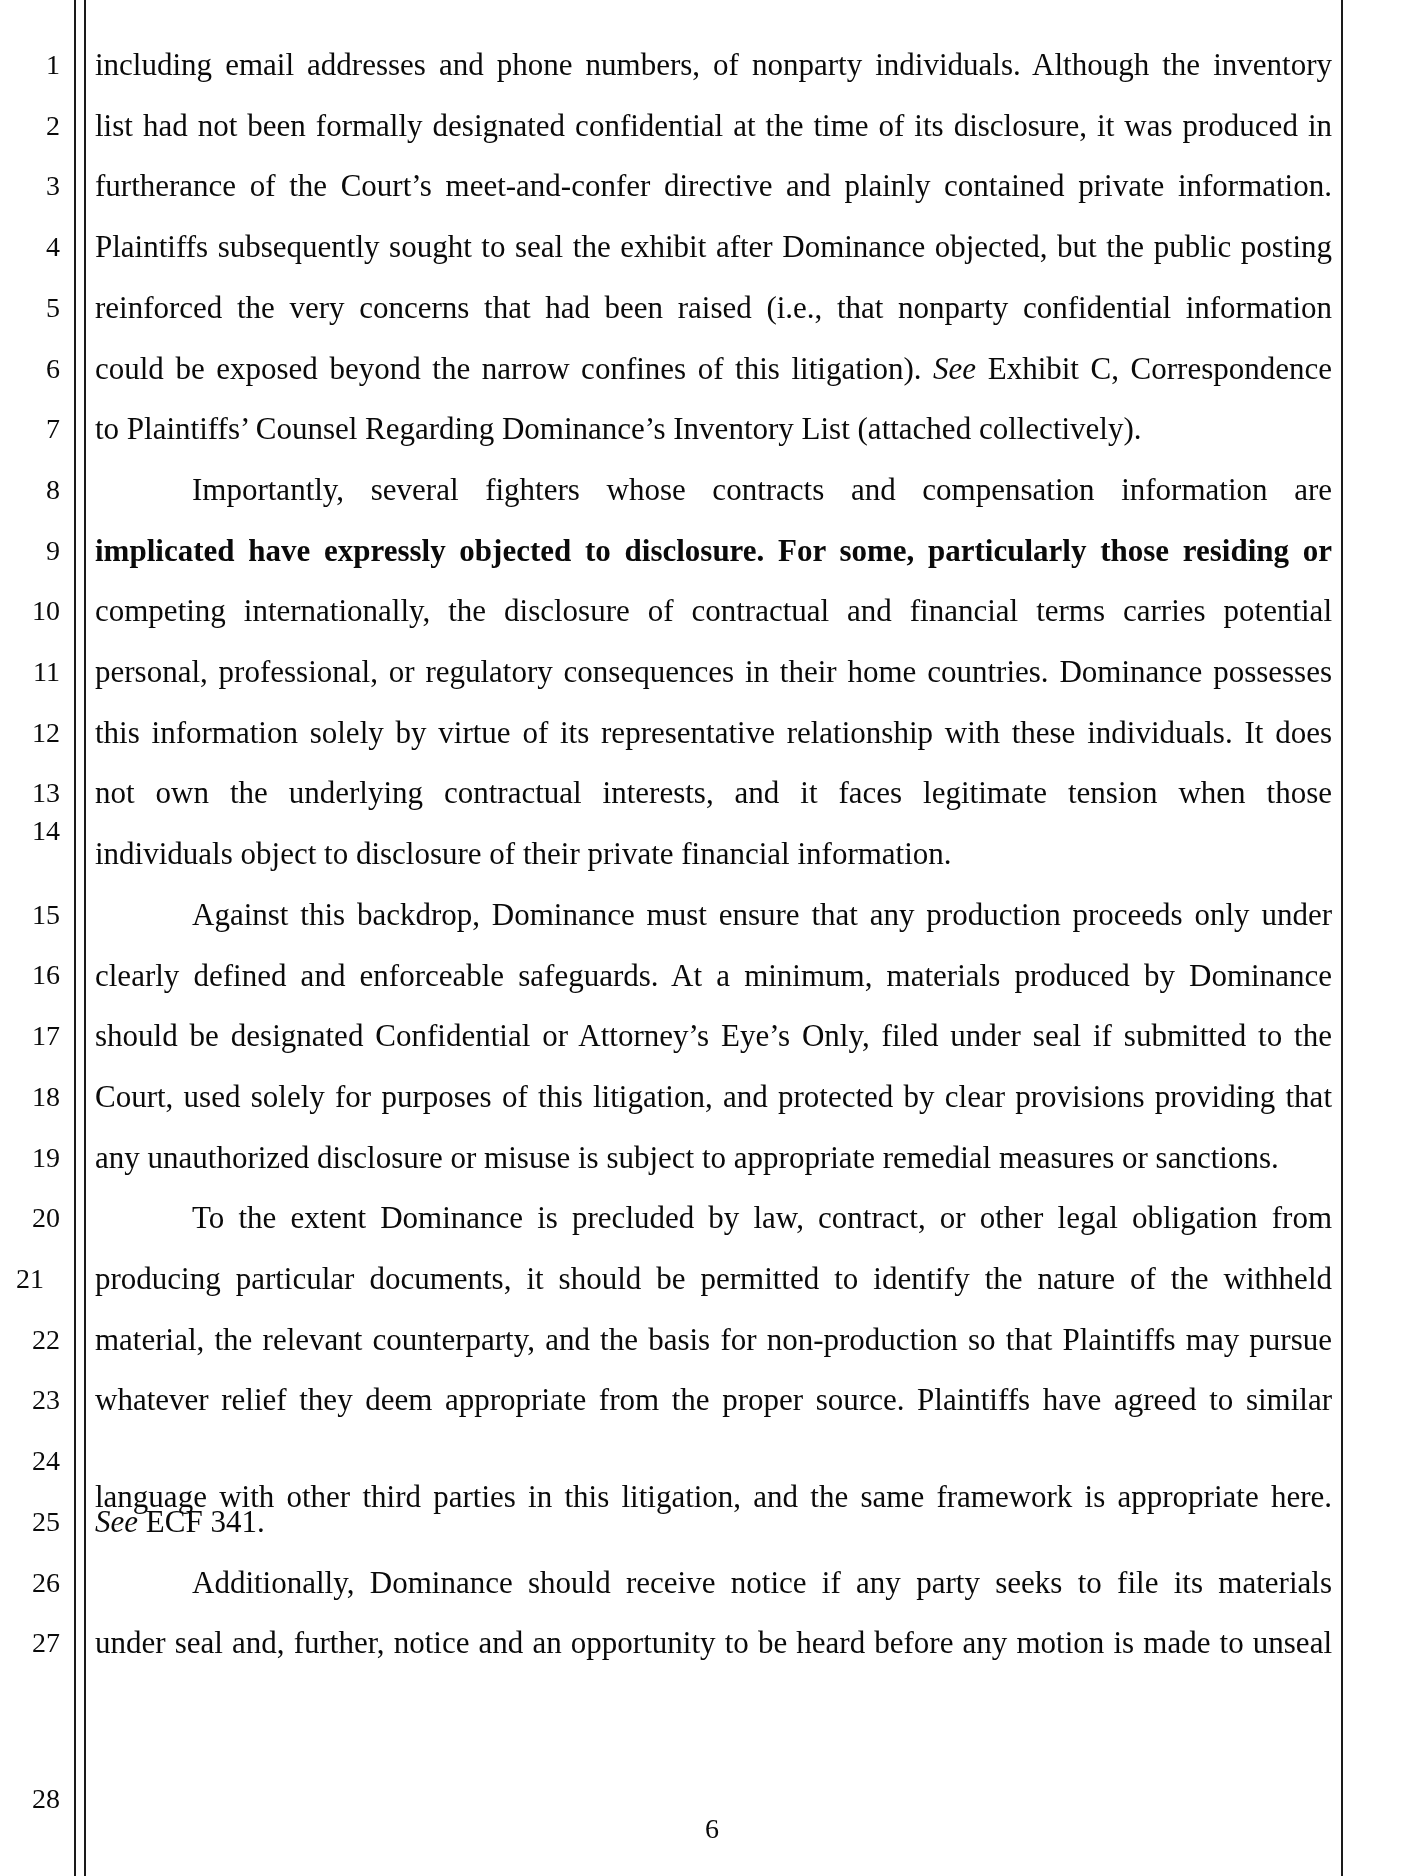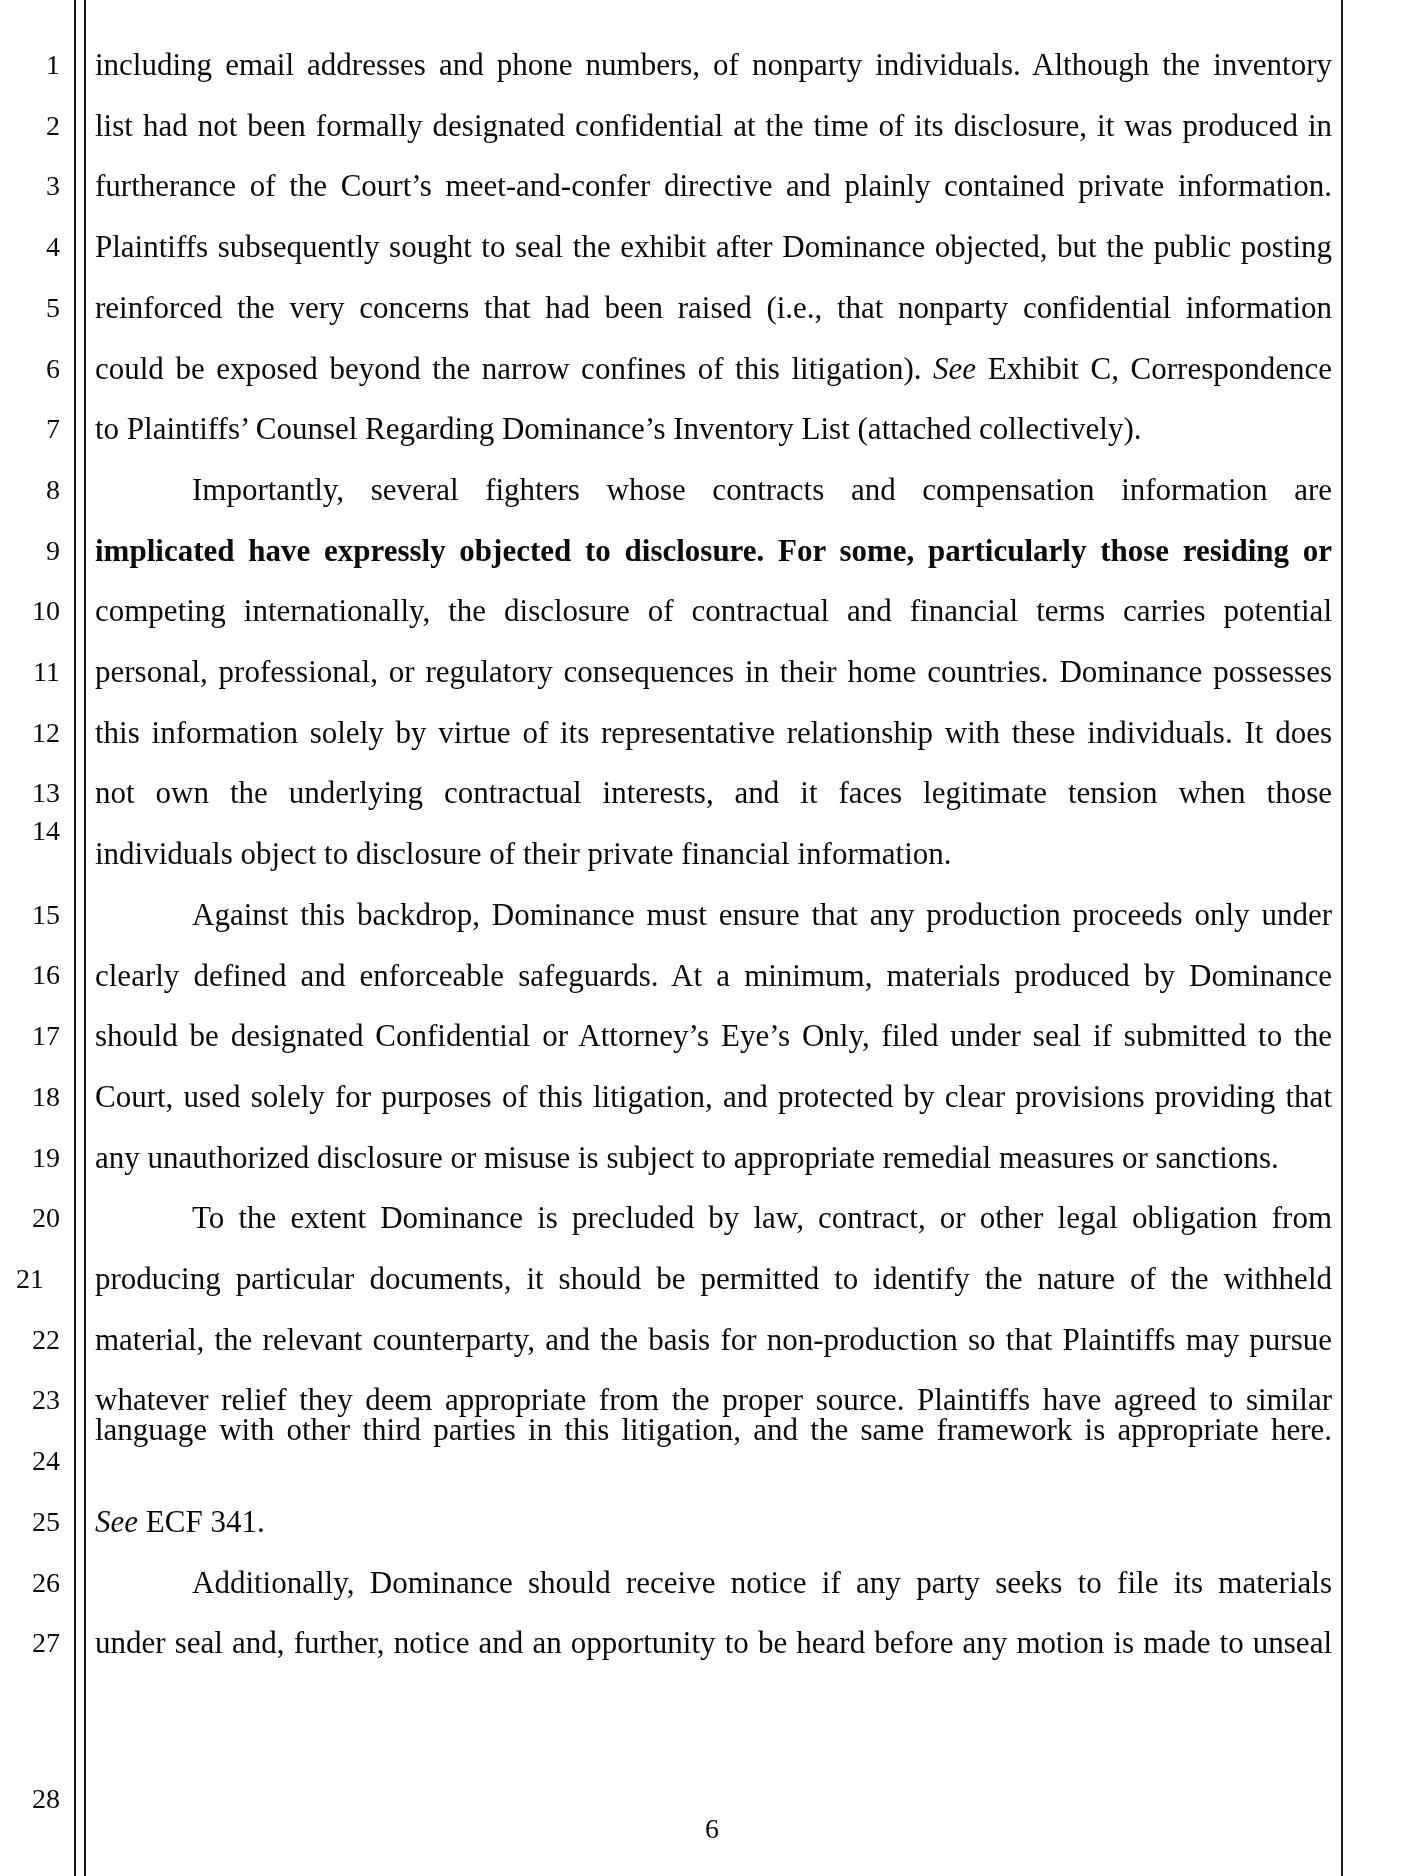--- a/index.html
+++ b/index.html
@@ -72,20 +72,20 @@
       <div class="tl last" style="top: 838.1px;">individuals object to disclosure of their private financial information.</div>
       <div class="tl indent" style="top: 898.8px;">Against this backdrop, Dominance must ensure that any production proceeds only under</div>
       <div class="tl" style="top: 959.5px;">clearly defined and enforceable safeguards. At a minimum, materials produced by Dominance</div>
       <div class="tl" style="top: 1020.2px;">should be designated Confidential or Attorney’s Eye’s Only, filed under seal if submitted to the</div>
       <div class="tl" style="top: 1080.9px;">Court, used solely for purposes of this litigation, and protected by clear provisions providing that</div>
       <div class="tl last" style="top: 1141.6px;">any unauthorized disclosure or misuse is subject to appropriate remedial measures or sanctions.</div>
       <div class="tl indent" style="top: 1202.3px;">To the extent Dominance is precluded by law, contract, or other legal obligation from</div>
       <div class="tl" style="top: 1263px;">producing particular documents, it should be permitted to identify the nature of the withheld</div>
       <div class="tl" style="top: 1323.7px;">material, the relevant counterparty, and the basis for non-production so that Plaintiffs may pursue</div>
       <div class="tl" style="top: 1384.4px;">whatever relief they deem appropriate from the proper source. Plaintiffs have agreed to similar</div>
-      <div class="tl" style="top: 1414px;">language with other third parties in this litigation, and the same framework is appropriate here.</div>
+      <div class="tl" style="top: 1481px;">language with other third parties in this litigation, and the same framework is appropriate here.</div>
       <div class="tl last" style="top: 1505.8px;"><span></span><i>See</i><span> ECF 341.</span></div>
       <div class="tl indent" style="top: 1566.5px;">Additionally, Dominance should receive notice if any party seeks to file its materials</div>
       <div class="tl" style="top: 1627.2px;">under seal and, further, notice and an opportunity to be heard before any motion is made to unseal</div>
     </div>
 
   <div class="page-num">6</div>
 </div>
 
 </body></html>

